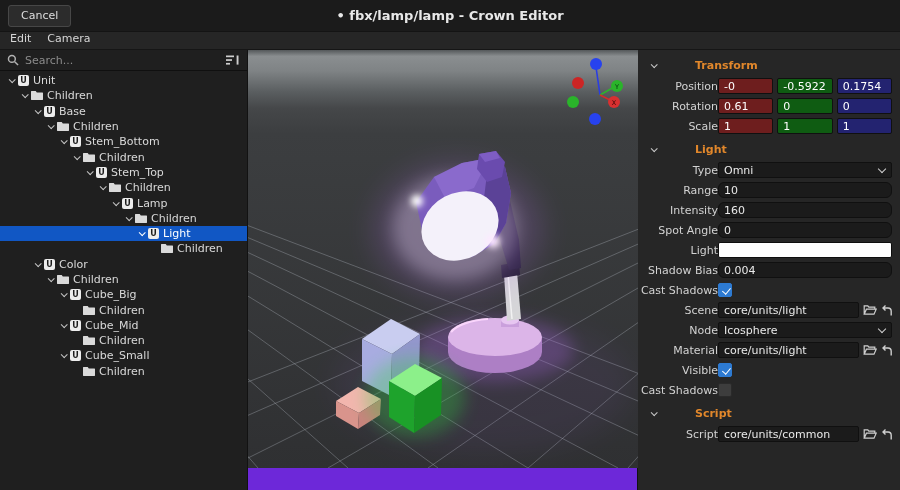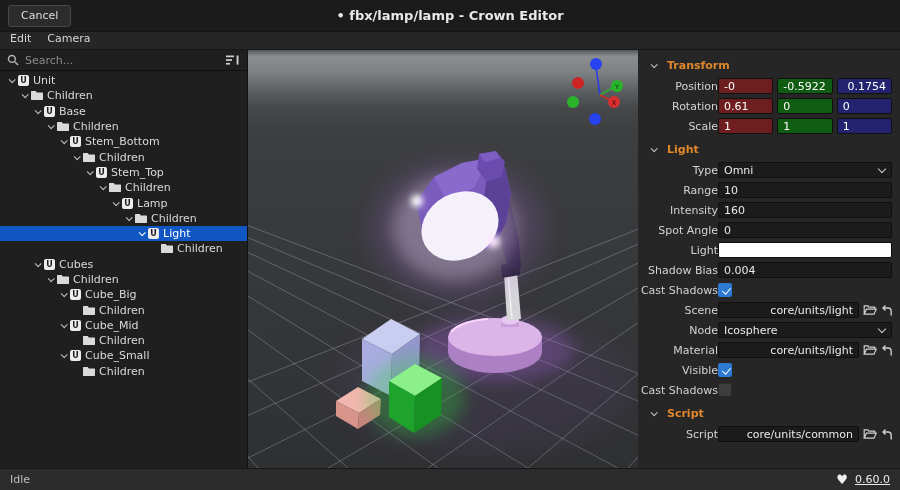--- a/index.html
+++ b/index.html
@@ -52,35 +52,35 @@
   .tlabel { color:#d9d9d9; font-size:11px; }
 
   
   .viewport { width:390px; flex:none; position:relative; border-right:1px solid #121212; }
   .viewport svg { display:block; }
 
   
   .inspector { flex:1; background:#262626; padding-top:2px; overflow:hidden; }
   .sechead { height:22px; margin-top:2px; display:flex; align-items:center; gap:7px; padding-left:9px; }
   .sechead .chev::before { border-color:#c9c9c9; }
-  .sectitle { color:var(--section-header-orange,#e1872b); font-weight:bold; font-size:11px; }
+  .sectitle { color:var(--section-header-orange,#e1872b); font-weight:bold; font-size:11px;margin-left:28px; }
   .prow { height:20px; display:flex; align-items:center; }
   .plabel { width:80px; flex:none; text-align:right; color:#d2d2d2; font-size:11px; }
   .pfield { flex:1; display:flex; align-items:center; margin-right:8px; gap:4px; min-width:0; }
   .tfield, .vfield, .dd, .resfield { height:16px; line-height:15px; background:#1b1b1b;
       border:1px solid #101010; border-radius:2px; color:#e9e9e9; padding:0 5px; font-size:11px; overflow:hidden; }
-  .tfield { flex:1; }
+  .tfield { flex:1;border-radius:6px; }
   .vfield { flex:1; color:#fff; }
   .dd { flex:1; display:flex; align-items:center; }
   .ddval { flex:1; }
   .ddchev { width:8px; height:8px; flex:none; position:relative; }
   .ddchev::before { content:''; position:absolute; left:1px; top:0; width:5px; height:5px;
       border-right:1.5px solid #cfcfcf; border-bottom:1.5px solid #cfcfcf; transform:rotate(45deg); }
   .colorf { flex:1; height:16px; border:1px solid #0e0e0e; border-radius:2px; }
-  .resfield { flex:1;text-align:right; }
+  .resfield { flex:1; }
   .cb { width:14px; height:14px; border-radius:2px; background:#3d3d3d; border:1px solid #2a2a2a;
         position:relative; flex:none; }
   .cb.checked { background:var(--checkbox-blue,#2d7ad2); border-color:var(--checkbox-blue,#2d7ad2); }
   .cb.checked::after { content:''; position:absolute; left:4.5px; top:1.5px; width:3.5px; height:7px;
         border-right:1.8px solid #fff; border-bottom:1.8px solid #fff; transform:rotate(40deg); }
   .res-ic { flex:none; display:flex; align-items:center; }
 
   
   .statusbar { height:22px; flex:none; background:#2c2c2c; border-top:1px solid #171717;
                display:flex; align-items:center; padding:0 10px; }
@@ -207,21 +207,21 @@
             <span class="ticon">
               <svg width="12" height="11" viewBox="0 0 12 11">
                 <path fill="#dadada" d="M0.5 1h4.2l1.1 1.4h5.7c.3 0 .5.2.5.5v6.6c0 .3-.2.5-.5.5H.5c-.3 0-.5-.2-.5-.5v-8C0 1.2.2 1 .5 1z"></path>
               </svg>
             </span>
             <span class="tlabel">Children</span>
           </div>
           <div class="trow" style="padding-left: 31px;">
             <span class="chev"></span>
             <span class="ticon unit">U</span>
-            <span class="tlabel">Cubes</span>
+            <span class="tlabel">Color</span>
           </div>
           <div class="trow" style="padding-left: 44px;">
             <span class="chev"></span>
             <span class="ticon">
               <svg width="12" height="11" viewBox="0 0 12 11">
                 <path fill="#dadada" d="M0.5 1h4.2l1.1 1.4h5.7c.3 0 .5.2.5.5v6.6c0 .3-.2.5-.5.5H.5c-.3 0-.5-.2-.5-.5v-8C0 1.2.2 1 .5 1z"></path>
               </svg>
             </span>
             <span class="tlabel">Children</span>
           </div>
@@ -392,21 +392,21 @@
     <div class="inspector" id="inspector">
         <div class="sechead">
           <span class="chev"></span>
           <span class="sectitle">Transform</span>
         </div>
         <div class="prow">
           <span class="plabel">Position</span>
           <div class="pfield">
             <span class="vfield" style="background: rgb(110, 30, 30);">-0</span>
             <span class="vfield" style="background: rgb(15, 92, 18);">-0.5922</span>
-            <span class="vfield" style="background: rgb(35, 35, 112); text-align: right;">0.1754</span>
+            <span class="vfield" style="background: rgb(35, 35, 112);">0.1754</span>
           </div>
         </div>
         <div class="prow">
           <span class="plabel">Rotation</span>
           <div class="pfield">
             <span class="vfield" style="background: rgb(110, 30, 30);">0.61</span>
             <span class="vfield" style="background: rgb(15, 92, 18);">0</span>
             <span class="vfield" style="background: rgb(35, 35, 112);">0</span>
           </div>
         </div>
@@ -536,20 +536,13 @@
             <span class="res-ic">
               <svg width="11" height="13" viewBox="0 0 11 13">
                 <path fill="none" stroke="#cfcfcf" stroke-width="1.4" d="M4.5 1.5 2 4l2.5 2.5M2 4h5c1.8 0 3.2 1.4 3.2 3.2V11.5"></path>
               </svg>
             </span>
           </div>
         </div>
       </div>
   </div>
 
-  <div class="statusbar">
-    <span class="status-text">Idle</span>
-    <span class="sb-right">
-      <span class="heart">♥</span>
-      <span class="version">0.60.0</span>
-    </span>
-  </div>
 </div>
 
 </body></html>

